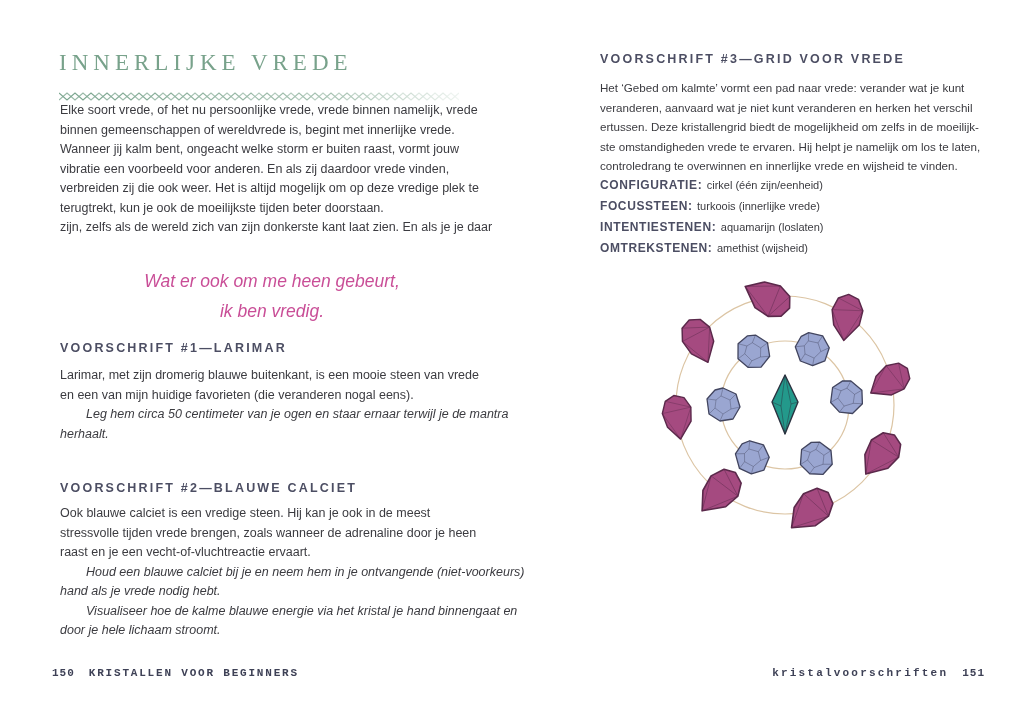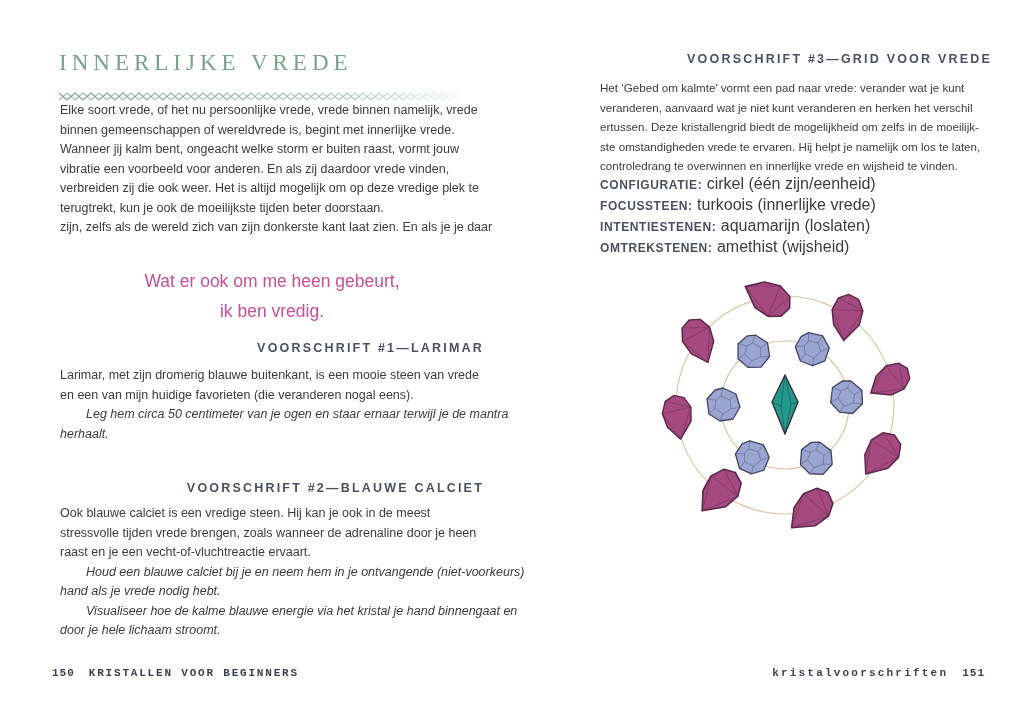--- a/index.html
+++ b/index.html
@@ -10,40 +10,40 @@
 
   
   #title{left:59px;top:50px;font-family:"Liberation Serif",serif;font-weight:400;
     font-size:23px;letter-spacing:5px;color:var(--title-green,#78a28b);}
   #zigzag{left:59px;top:89px;}
   .bodycol{left:60px;width:424px;color:var(--body-text,#3b3b40);}
   .ln{white-space:nowrap;line-height:19.5px;font-size:12.5px;}
   .it{font-style:italic;}
   .ind{text-indent:26px;}
   .subhead{font-size:12.5px;font-weight:bold;letter-spacing:2.2px;
-    color:var(--heading-slate,#4c4e63);text-align:right;width:424px;}
+    color:var(--heading-slate,#4c4e63);text-align:left;width:424px;}
   #intro{top:101px;}
   #mantra-h{left:60px;top:247px;}
   #mantra{left:60px;top:266px;width:424px;}
-  #mantra .ln{font-size:17.5px;line-height:30px;text-align:center;
+  #mantra .ln{font-size:17.5px;line-height:30px;text-align:center;font-style:italic;
     color:var(--mantra-pink,#c94e97);}
   #sec1-h{left:60px;top:341px;}
   #sec1-b{top:366px;}
   #sec2-h{left:60px;top:481px;}
   #sec2-b{top:504px;}
 
   
   .rcol{left:600px;width:392px;color:var(--body-text,#3b3b40);}
   .rcol .ln{font-size:11.6px;}
   #r-h{left:600px;top:52px;width:392px;}
   #r-b{top:78px;}
   #r-config{left:600px;top:174px;}
   .cfg-row{line-height:20px;white-space:nowrap;}
   .cfg-label{font-weight:bold;font-size:12px;letter-spacing:.6px;color:var(--heading-slate,#4c4e63);}
-  .cfg-value{font-size:16px;color:var(--body-text,#3b3b40);}
+  .cfg-value{font-size:11px;color:var(--body-text,#3b3b40);}
   #grid-svg{left:633px;top:252px;}
 
   
   .footer{top:667px;font-size:11px;font-weight:bold;letter-spacing:1.8px;
     color:var(--footer-navy,#3e4156);white-space:nowrap;font-family:Liberation Mono, monospace;}
   #footer-l{left:52px;}
   #footer-r{right:39px;text-align:right;letter-spacing:2.2px;}
   .pgnum{letter-spacing:1px;}
   .fgap{display:inline-block;width:14px;}
 </style>

